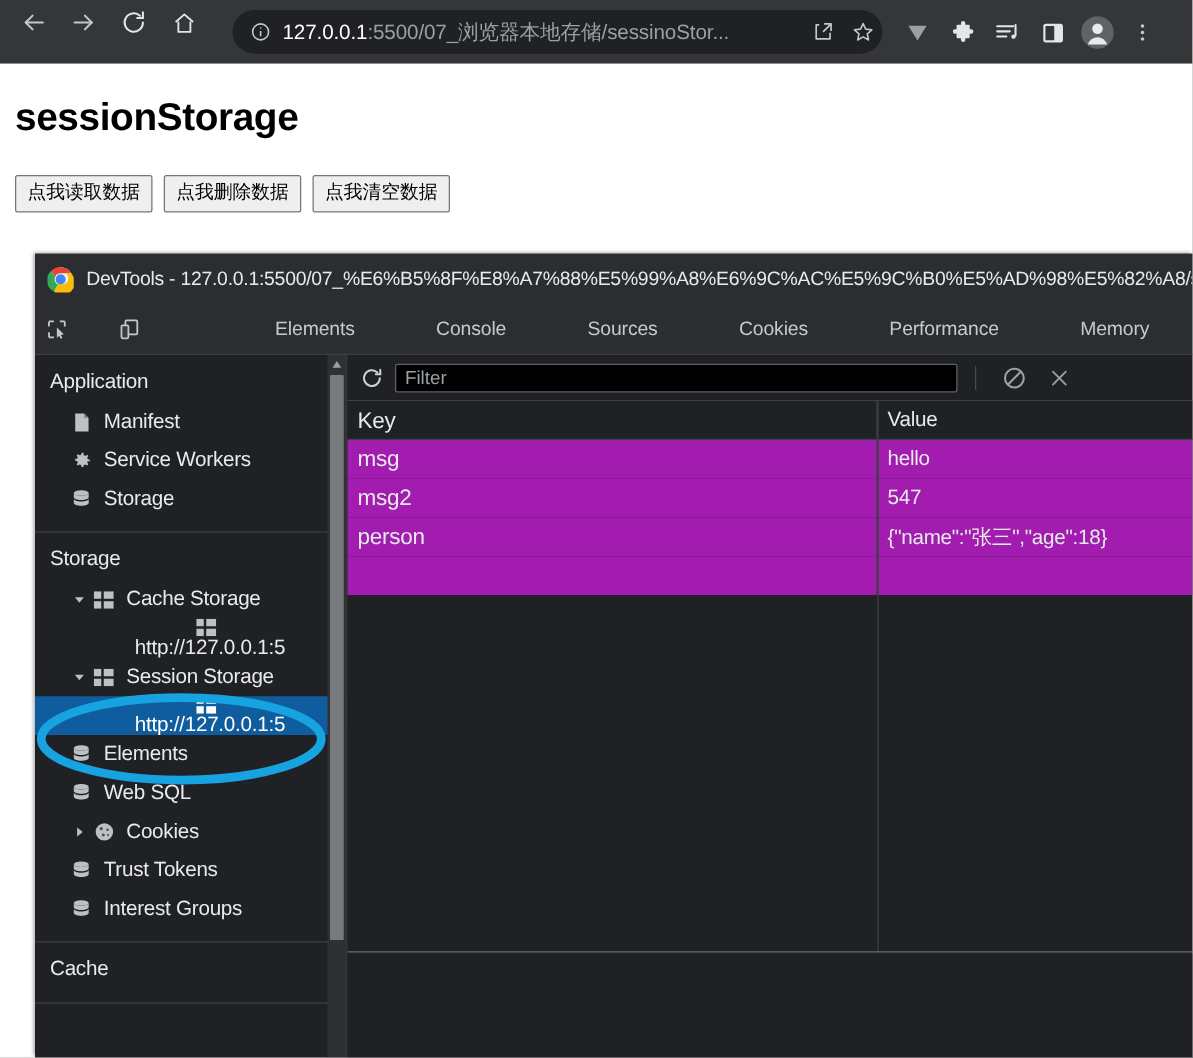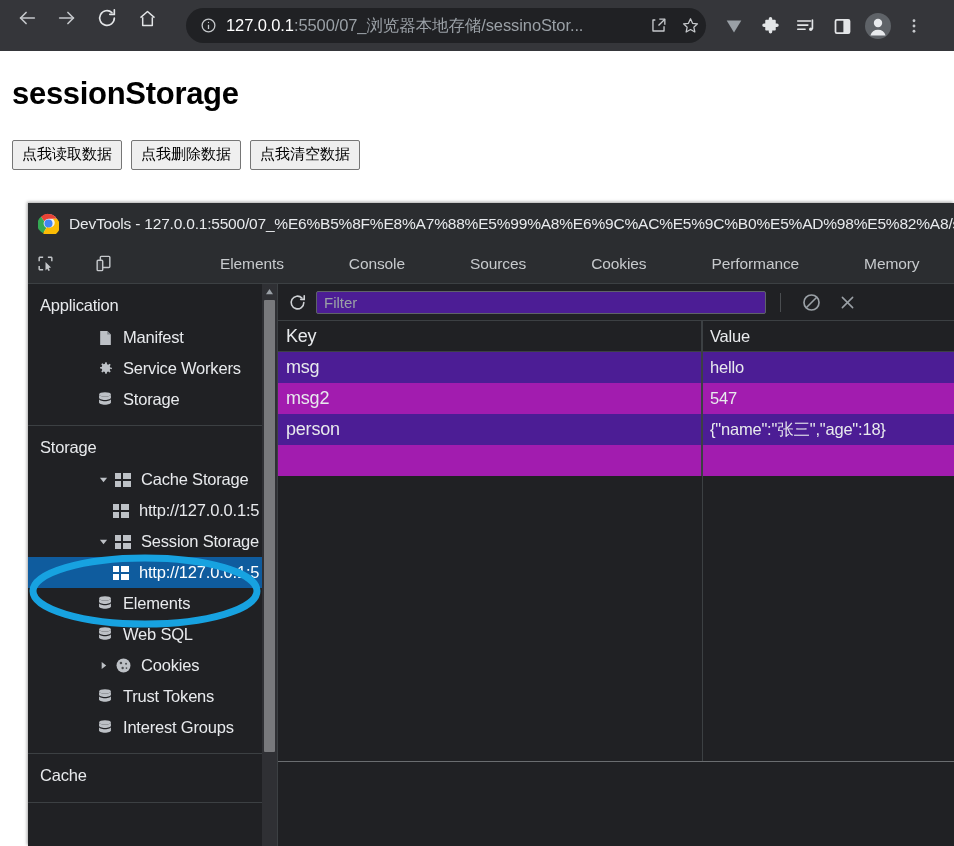--- a/index.html
+++ b/index.html
@@ -102,22 +102,22 @@
   .side-header {
     font-size: 16.5px; color: #e8eaed; padding: 6px 0 7px 12px; letter-spacing: -0.2px;
   }
   .side-item {
     display: flex; align-items: center; height: 31px;
     font-size: 16.5px; color: #e8eaed; letter-spacing: -0.2px; position: relative;
   }
   .side-item .twisty { width: 18px; display: flex; justify-content: center; align-items: center; flex: none; }
   .side-item .s-icon { width: 22px; display: flex; justify-content: center; align-items: center; flex: none; }
   .side-item .s-label { margin-left: 7px; white-space: nowrap; overflow: hidden; }
-  .indent-1 { padding-left: 26px; margin-left: 40px; }
-  .indent-3 { padding-left: 82px; }
+  .indent-1 { padding-left: 26px; }
+  .indent-3 { padding-left: 24px; flex-direction: column; }
   .side-item.selected { background: #0f5c9e; }
   .side-item.selected .s-label { color: #ffffff; }
 
   .side-scroll {
     position: absolute; right: 0; top: 0; width: 15px; height: 100%;
     background: #2f3034;
   }
   .side-scroll .arrow-up {
     height: 14px; display: flex; align-items: center; justify-content: center;
   }
@@ -127,39 +127,39 @@
   }
 
   
   .dt-main { flex: 1; background: #202124; position: relative; }
   .filter-bar {
     height: 37px; display: flex; align-items: center;
     border-bottom: 1px solid #3c4043;
   }
   .refresh-btn { width: 38px; display: flex; align-items: center; justify-content: center; }
   .filter-input {
-    width: 450px; height: 23px; background: #4c1d95;
+    width: 450px; height: 23px; background: #000000;
     border: 1px solid #5f6368; border-radius: 2px;
     color: #9aa0a6; font-size: 15px;
     display: flex; align-items: center; padding-left: 7px;
     font-family: "Liberation Sans", sans-serif;
   }
   .filter-sep { width: 1px; height: 19px; background: #4a4d50; margin: 0 12px 0 14px; }
   .fbtn { width: 36px; display: flex; align-items: center; justify-content: center; }
 
   .storage-table { position: absolute; left: 0; top: 37px; right: 0; height: 441px; }
   .st-row { display: flex; height: 31px; align-items: center; }
   .st-head { border-bottom: 1px solid #3c4043; background: #202124; }
   .st-cell-key { width: 424px; padding-left: 8px; font-size: 18px; color: #e8eaed;
                  border-right: 1px solid #3c4043; height: 100%; display: flex; align-items: center;
                  letter-spacing: -0.2px; }
   .st-cell-val { flex: 1; padding-left: 8px; font-size: 16.5px; color: #e8eaed;
                  height: 100%; display: flex; align-items: center; letter-spacing: -0.2px; }
   .st-row.odd { background: #a21caf; }
-  .st-row.even { background: #4c1d95; }
+  .st-row.even { background: #a21caf; }
   .st-colline { position: absolute; left: 424px; top: 0; width: 1px; bottom: 0; background: #3c4043; }
   .st-bottom-border { position: absolute; left: 0; right: 0; bottom: 0; height: 1px; background: #6a6d70; }
   .preview-pane { position: absolute; left: 0; top: 479px; right: 0; bottom: 0; background: #202124; }
 
   
   .annotation {
     position: absolute; left: 26px; top: 552px;
     width: 238px; height: 78px; pointer-events: none;
   }
 </style>

